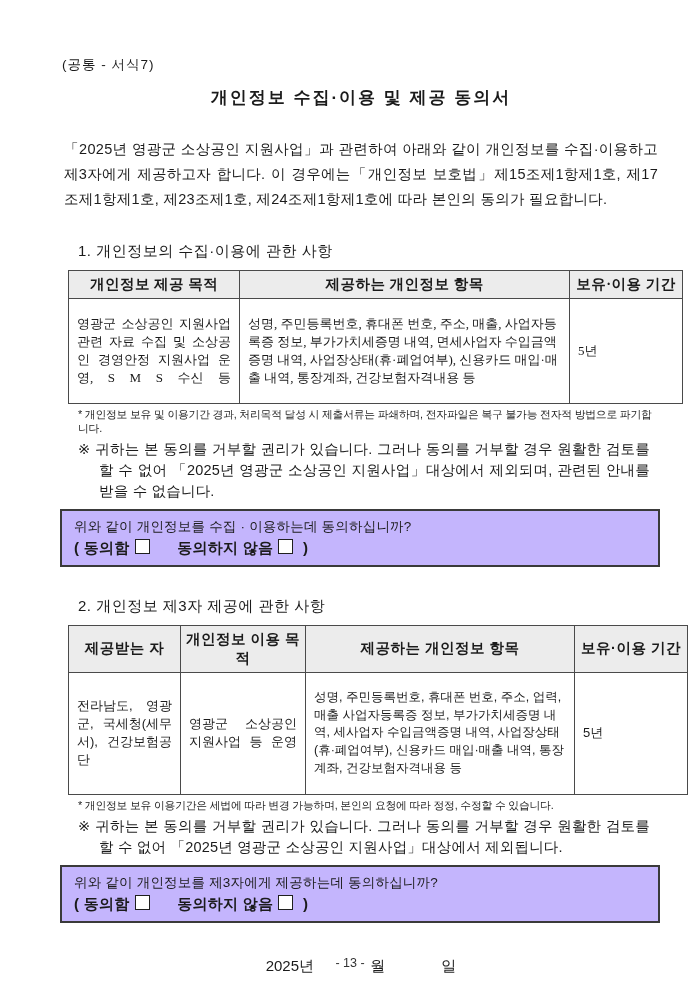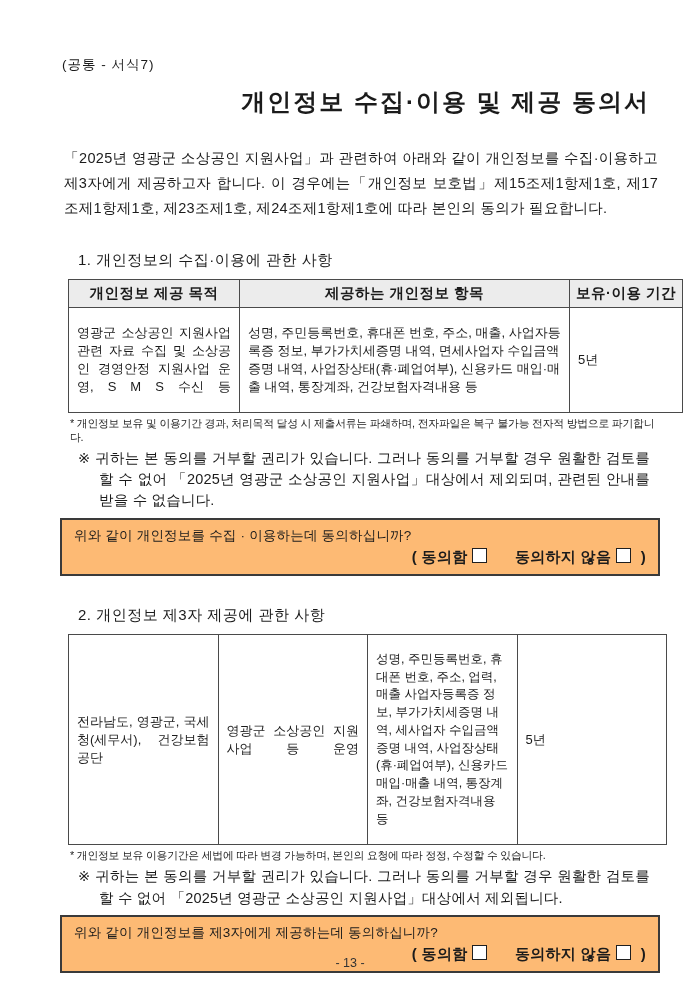--- a/index.html
+++ b/index.html
@@ -4,55 +4,55 @@
 <style>
   html,body{margin:0;padding:0;background:#fff;}
   .page{
     width:700px;height:990px;background:#ffffff;position:relative;
     box-sizing:border-box;padding:56px 40px 0 62px;
     font-family:"Liberation Sans","DejaVu Sans",sans-serif;
     color:#1b1b1b;overflow:hidden;
   }
   .form-label{font-size:13.5px;letter-spacing:1px;}
   .doc-title{
-    text-align:right;font-size:24px;font-weight:bold;letter-spacing:2px;
+    text-align:center;font-size:17px;font-weight:bold;letter-spacing:2px;
     margin:12px 10px 0 10px;
   }
   .intro{
     margin:28px 2px 0 2px;font-size:14.5px;line-height:1.72;
     text-align:justify;letter-spacing:.3px;
   }
   .sec-heading{font-size:15px;font-weight:normal;margin:30px 0 0 16px;letter-spacing:.5px;}
   table.grid{border-collapse:collapse;margin:9px 0 0 6px;table-layout:fixed;}
   table.grid th{
     background:#ececec;border:1.4px solid #4a4a4a;font-size:14.5px;font-weight:bold;
     padding:4px 2px;letter-spacing:.5px;
   }
   table.grid td{
     border:1.4px solid #4a4a4a;font-size:13px;padding:16px 8px;line-height:1.38;
     vertical-align:middle;
   }
   td.j{text-align:justify;text-align-last:justify;}
   td.c{}
-  .t1{width:599px;}
+  .t1{width:599px;font-family:Liberation Serif, serif;}
   .t1 .w1{width:166px;} .t1 .w2{width:325px;} .t1 .w3{width:108px;}
   .t2{width:599px;}
   .t2 .w1{width:107px;} .t2 .w2{width:120px;} .t2 .w3{width:264px;} .t2 .w4{width:108px;}
   .t2 td.items{font-size:12.5px;line-height:1.42;}
-  .footnote{font-size:10.8px;margin:4px 0 0 8px;letter-spacing:-0.2px;color:#222;}
+  .footnote{font-size:10.8px;margin:4px 0 0 16px;letter-spacing:-0.2px;color:#222;}
   .notice{
     font-size:14.5px;line-height:1.48;margin:3px 10px 0 16px;
     padding-left:21px;text-indent:-21px;text-align:justify;letter-spacing:.2px;
   }
   .consent-box{
     width:600px;margin:6px 0 0 -2px;box-sizing:border-box;
-    border:2px solid #3a3a3a;background:#fdba74;padding:7px 12px 7px 12px;
+    border:2px solid #3a3a3a;background:#c4b5fd;padding:7px 12px 7px 12px;
   }
   .consent-q{font-size:13.5px;letter-spacing:.2px;}
-  .consent-a{text-align:right;font-size:15px;font-weight:bold;margin-top:3px;letter-spacing:.3px;}
+  .consent-a{text-align:left;font-size:15px;font-weight:bold;margin-top:3px;letter-spacing:.3px;}
   .cbx{
     display:inline-block;width:13px;height:13px;border:1.6px solid #1f1f1f;background:#fff;
     vertical-align:-1px;margin:0 5px 0 5px;
   }
   .gap{display:inline-block;width:18px;}
   .date-line{margin-top:34px;text-align:center;font-size:15px;}
   .date-line .dm{margin-left:52px;}
   .date-line .dd{margin-left:52px;}
   .sig-line{margin-top:38px;text-align:center;padding-left:212px;font-size:15px;white-space:nowrap;}
   .sig-blank{
@@ -100,20 +100,26 @@
       <span>동의함</span><span class="cbx"></span><span class="gap"></span>
       <span>동의하지 않음</span><span class="cbx"></span>
       <span>)</span>
     </div>
   </div>
 
   <div class="sec-heading">2. 개인정보 제3자 제공에 관한 사항</div>
 
   <table class="grid t2">
     <tbody>
+        <tr>
+      <th class="w1">제공받는 자</th>
+      <th class="w2">개인정보 이용 목적</th>
+      <th class="w3">제공하는 개인정보 항목</th>
+      <th class="w4">보유·이용 기간</th>
+    </tr>
     <tr>
       <td class="j">전라남도, 영광군, 국세청(세무서), 건강보험공단</td>
       <td class="j">영광군 소상공인 지원사업 등 운영</td>
       <td class="items">성명, 주민등록번호, 휴대폰 번호, 주소, 업력, 매출 사업자등록증 정보, 부가가치세증명 내역, 세사업자 수입금액증명 내역, 사업장상태(휴·폐업여부), 신용카드 매입·매출 내역, 통장계좌, 건강보험자격내용 등</td>
       <td class="c">5년</td>
     </tr>
   </tbody>
     </table>
 
   <div class="footnote">* 개인정보 보유 이용기간은 세법에 따라 변경 가능하며, 본인의 요청에 따라 정정, 수정할 수 있습니다.</div>

